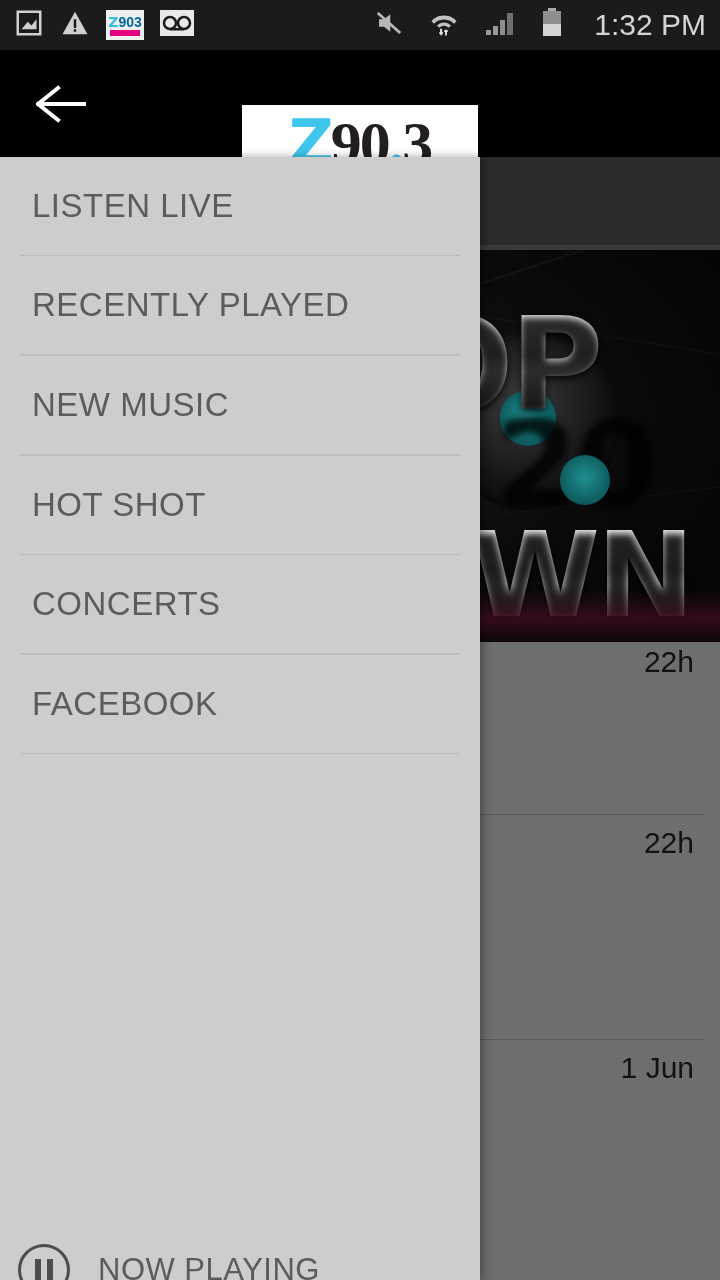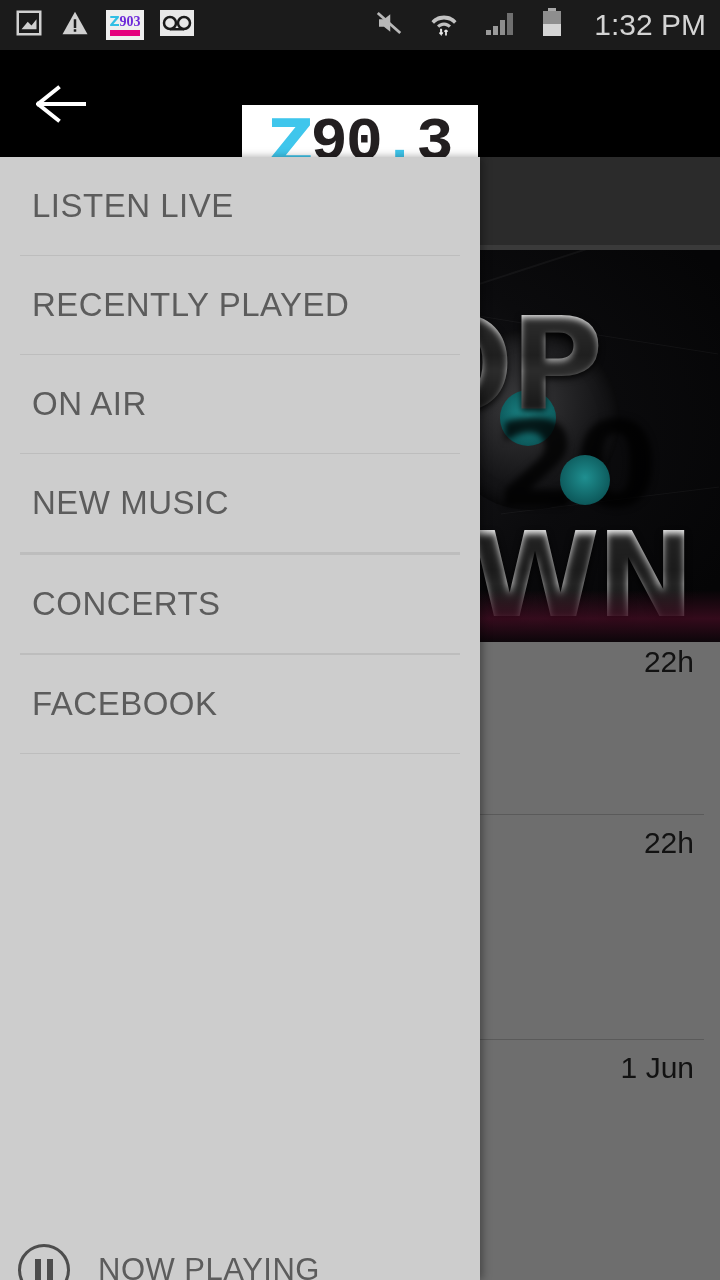--- a/index.html
+++ b/index.html
@@ -65,24 +65,24 @@
     align-items: baseline;
     line-height: 1;
   }
   .z903-mini .zm-z {
     color: #32bfe5;
     font-size: 14px;
     font-weight: bold;
     font-family: "DejaVu Sans", sans-serif;
   }
   .z903-mini .zm-n {
-    color: #6d28d9;
+    color: #0369a1;
     font-size: 14px;
     font-weight: bold;
-    font-family: Liberation Serif, serif;
+    font-family: Liberation Sans, sans-serif;
   }
   .z903-mini .zm-bar {
     width: 30px; height: 6px;
     background: #e5007e;
     margin-top: 1px;
   }
 
   
   #app-header {
     position: absolute;
@@ -118,21 +118,21 @@
   .logo-top .lg-z {
     font-family: "DejaVu Sans", sans-serif;
     font-weight: bold;
     font-size: 62px;
     line-height: 62px;
     color: #3fc6ec;
     letter-spacing: -3px;
     text-shadow: 2px 0 0 #ffffff;
   }
   .logo-top .lg-num {
-    font-family: Liberation Mono, monospace;
+    font-family: Liberation Serif, serif;
     font-weight: bold;
     font-size: 62px;
     line-height: 62px;
     color: #231f20;
     letter-spacing: -2px;
   }
   .logo-top .lg-dot {
     color: #3fc6ec;
   }
   .logo-bottom {
@@ -500,32 +500,32 @@
     <div class="menu-item">
       <span class="mi-label">LISTEN LIVE</span>
     </div>
     <div class="menu-divider"></div>
 
     <div class="menu-item">
       <span class="mi-label">RECENTLY PLAYED</span>
     </div>
     <div class="menu-divider"></div>
 
-    <div class="menu-item">
-      <span class="mi-label">ON AIR</span>
-    </div>
     <div class="menu-divider"></div>
 
     <div class="menu-item">
       <span class="mi-label">NEW MUSIC</span>
     </div>
     <div class="menu-divider"></div>
 
     <div class="menu-divider"></div>
 
+    <div class="menu-item">
+      <span class="mi-label">HOT SHOT</span>
+    </div>
     <div class="menu-divider"></div>
 
     <div class="menu-item">
       <span class="mi-label">CONCERTS</span>
     </div>
     <div class="menu-divider"></div>
 
     <div class="menu-divider"></div>
 
     <div class="menu-item">

